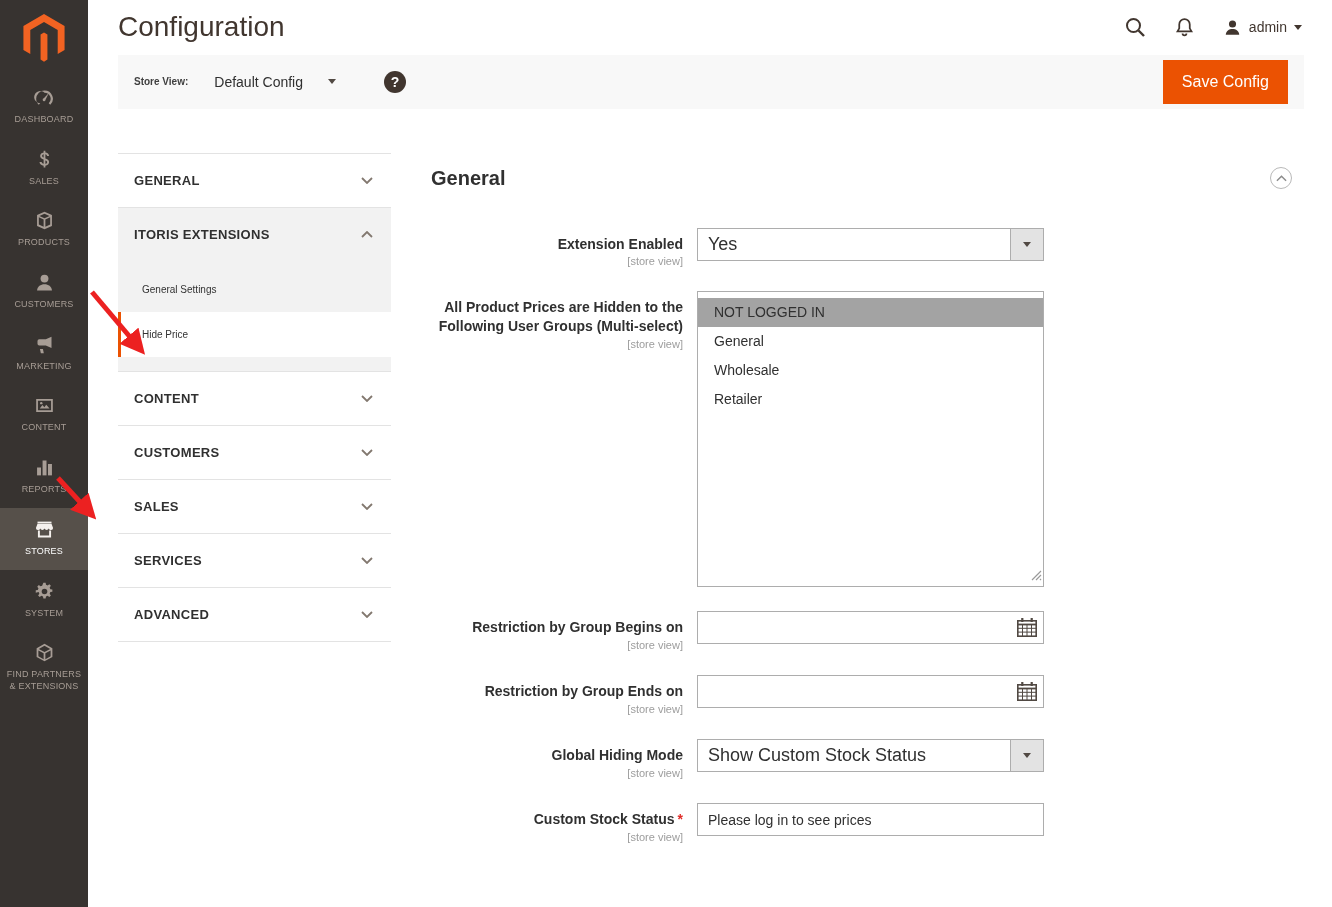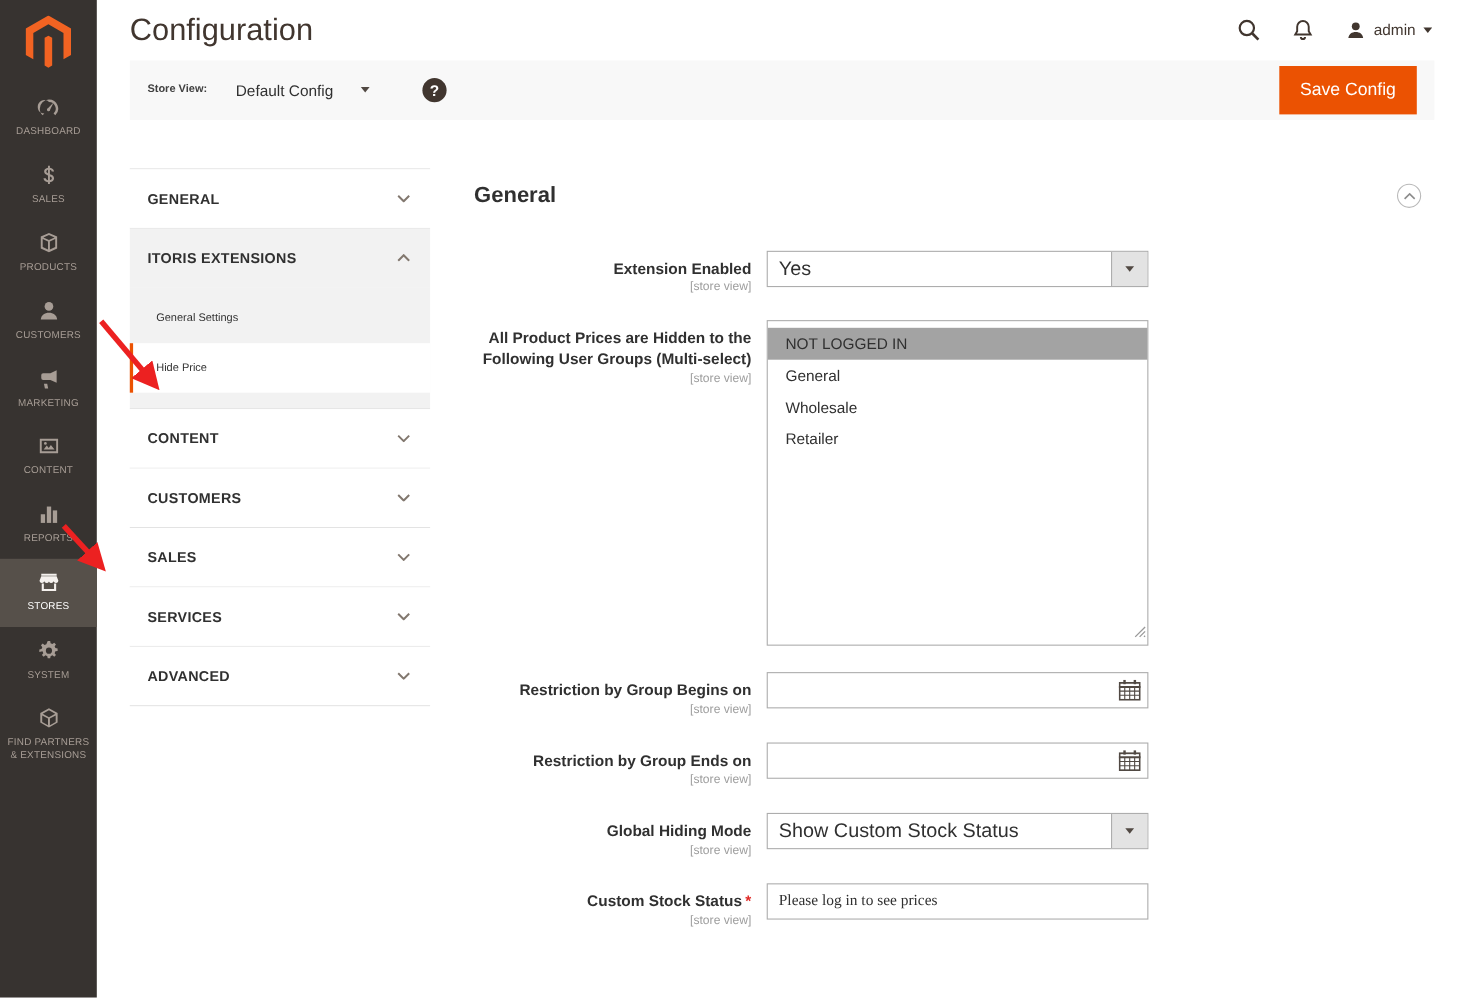--- a/index.html
+++ b/index.html
@@ -76,21 +76,21 @@
   .fake-select .dd { width:33px; border-left:1px solid #adadad; background:#e3e3e3;
                      display:flex; align-items:center; justify-content:center; }
   .fake-select .dd .caret { border-top-color:#514943; }
 
   .multi { height:296px; border:1px solid #adadad; background:#fff; padding-top:6px; position:relative; }
   .opt { height:29px; line-height:29px; padding:0 16px; font-size:14px; color:#303030; cursor:pointer; }
   .opt.selected { background:#a3a3a3; }
   .resize-handle { position:absolute; right:1px; bottom:1px; cursor:nwse-resize; }
 
   .text-input, .date-input { width:100%; height:33px; border:1px solid #adadad; background:#fff;
-      padding:0 10px; font-family:Liberation Serif, serif; font-size:14px; color:#303030; }
+      padding:0 10px; font-family:Liberation Sans, sans-serif; font-size:14px; color:#303030; }
   .date-input { padding-right:36px; }
   .cal-btn { position:absolute; right:7px; top:7px; width:20px; height:19px; cursor:pointer; background:none; border:none; padding:0; }
 
   
   .annot { position:absolute; left:0; top:0; pointer-events:none; z-index:50; }
 </style>
 </head>
 <body>
 
 <div class="app">

